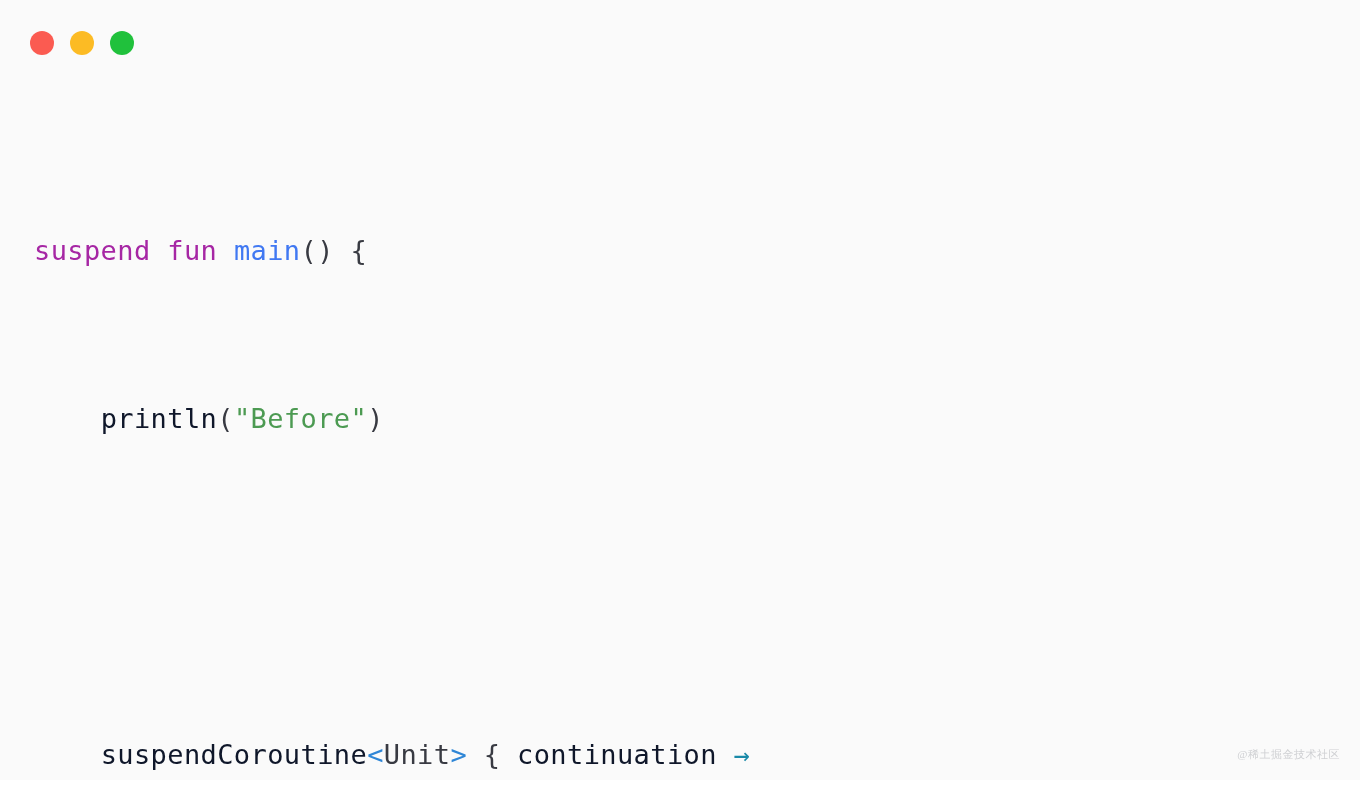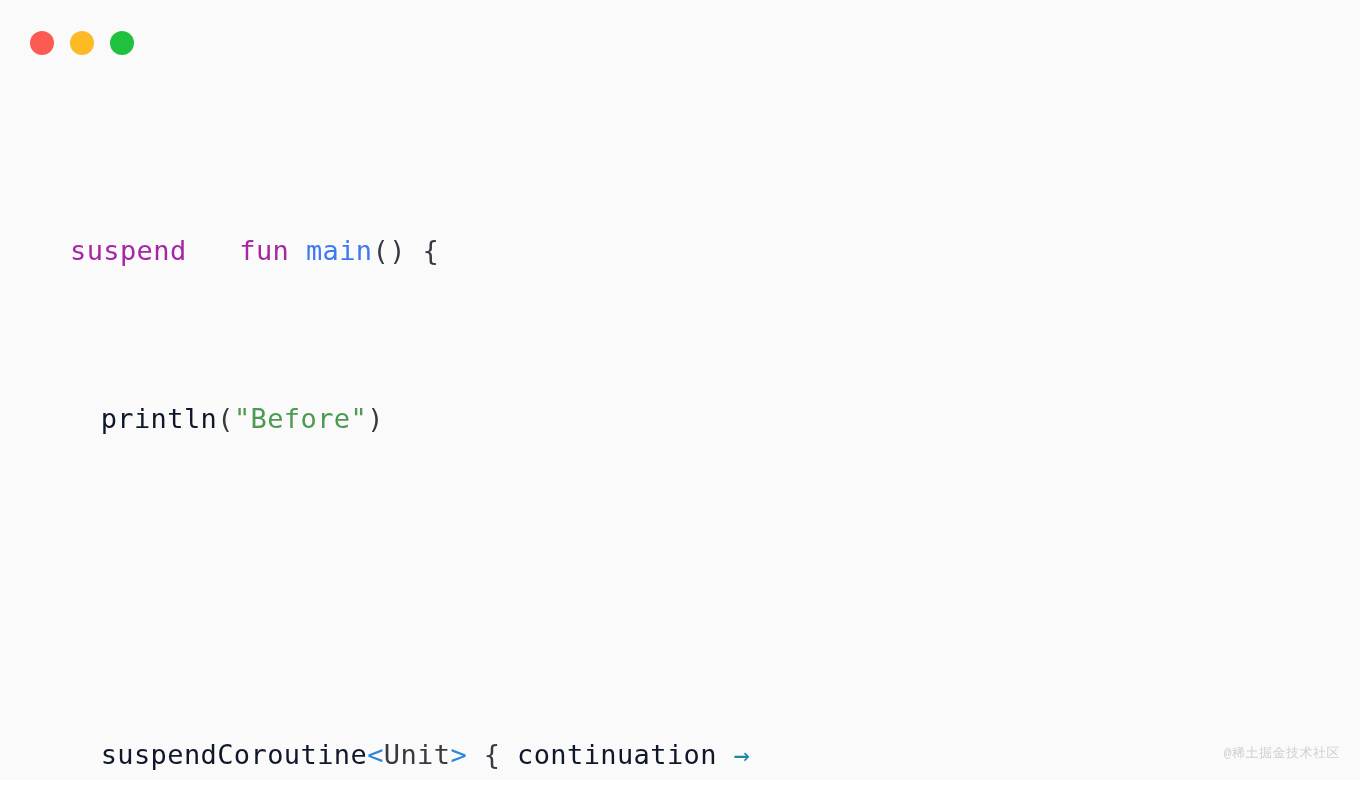--- a/index.html
+++ b/index.html
@@ -53,36 +53,36 @@
     line-height: 42px;
     white-space: pre;
     letter-spacing: 0.4px;
   }
   .line {
     height: 42px;
     white-space: pre;
   }
 
   
-  .kw       { color: #a626a4; margin-left: 36px; }
+  .kw       { color: #a626a4; }
   .fname    { color: #4078f2; }
   .fn       { color: #0f172a; }
   .str      { color: #4c9a52; }
   .plain    { color: #383a42; }
   .angle    { color: #2f86d6; }
   .arrow    { color: #1a8aa8; }
 
   
   #watermark {
     position: absolute;
     right: 20px;
     bottom: 24px;
     color: #cfd0d3;
-    font-family: Liberation Mono, monospace;
-    font-size: 13px;
+    font-family: Liberation Serif, serif;
+    font-size: 11px;
     letter-spacing: 0.5px;
     user-select: none;
   }
 
   #bottom-strip {
     position: absolute;
     left: 0;
     bottom: 0;
     width: 100%;
     height: 6px;

